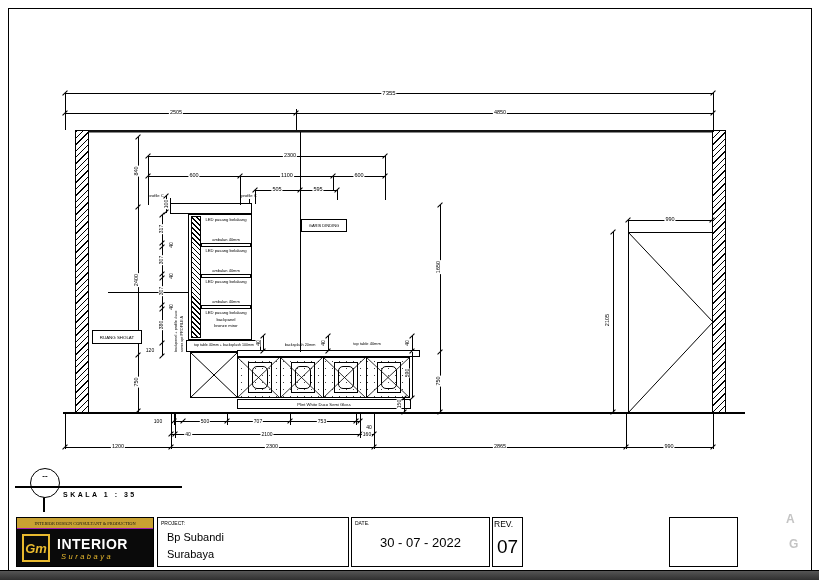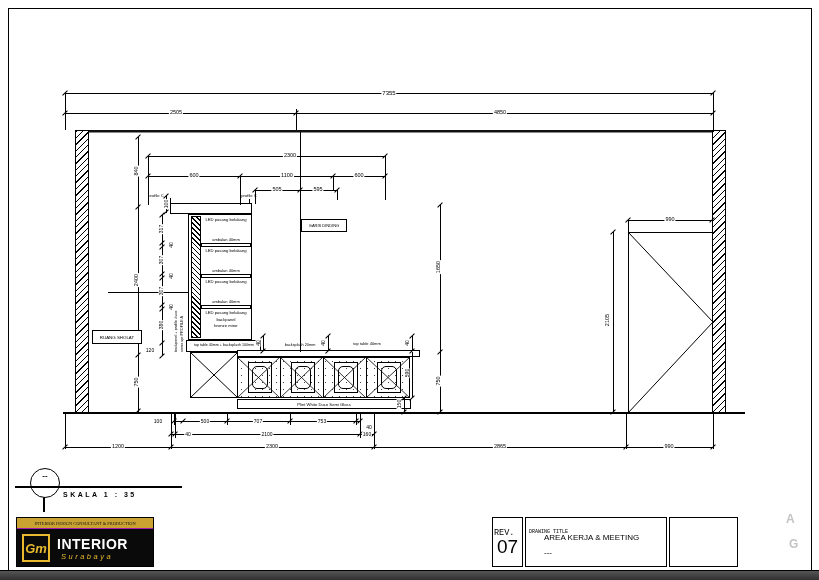--- a/index.html
+++ b/index.html
@@ -31,22 +31,22 @@
   .drawer .inner{position:absolute;left:3px;top:3px;right:3px;bottom:3px;border:1px solid #000;border-radius:5px;}
   
   #secCircle{position:absolute;left:30px;top:468px;width:28px;height:28px;border:1.5px solid #000;
      border-radius:50%;z-index:4;background:#fff;}
   #secTitle{position:absolute;left:58px;top:469px;font-family:"Liberation Serif",serif;font-weight:bold;
      font-size:13.5px;letter-spacing:2px;color:#000;z-index:5;white-space:nowrap;}
   #secScale{position:absolute;left:63px;top:491px;font-size:7px;font-weight:bold;letter-spacing:2.5px;
      color:#000;z-index:5;white-space:nowrap;}
   
   .cell{position:absolute;border:1px solid #000;background:#fff;box-sizing:border-box;z-index:4;}
-  .tb-label{position:absolute;font-family:Liberation Mono, monospace;font-size:5px;color:#000;
-     left:3px;top:2px;white-space:nowrap;margin-top:9px;}
+  .tb-label{position:absolute;font-family:Liberation Sans, sans-serif;font-size:5px;color:#000;
+     left:3px;top:2px;white-space:nowrap;}
   #logoTag{position:absolute;left:0;top:0;right:0;height:10px;background:#c9a232;border-bottom:1px solid #000;
      font-family:"Liberation Serif",serif;font-size:4.4px;color:#111;display:flex;align-items:center;
      justify-content:center;white-space:nowrap;}
   #logoBlack{position:absolute;left:0;top:10px;right:0;bottom:0;background:#0a0a0a;
      border-top:1px solid #a21caf;}
   #monogram{position:absolute;left:5px;top:5px;width:24px;height:24px;border:2px solid #e8b92e;
      display:flex;align-items:center;justify-content:center;color:#e8b92e;font-weight:bold;
      font-size:13px;font-style:italic;}
   #logoName{position:absolute;left:40px;top:7px;color:#fff;font-weight:800;font-size:14px;
      letter-spacing:0.5px;white-space:nowrap;}
@@ -297,28 +297,32 @@
   <div id="secScale">SKALA 1 : 35</div>
 
   <div class="cell" style="left:16px;top:517px;width:138px;height:50px;">
     <div id="logoTag">INTERIOR DESIGN CONSULTANT &amp; PRODUCTION</div>
     <div id="logoBlack">
       <div id="monogram">Gm</div>
       <div id="logoName">INTERIOR</div>
       <div id="logoSub">Surabaya</div>
     </div>
   </div>
+  <div class="cell" style="left:157px;top:517px;width:192px;height:50px;">
+    <span class="tb-label">PROJECT:</span>
+    <span style="position:absolute;left:9px;top:13px;font-size:11px;color:#000;">Bp Subandi</span>
+    <span style="position:absolute;left:9px;top:30px;font-size:11px;color:#000;">Surabaya</span>
+  </div>
+  <div class="cell" style="left:351px;top:517px;width:139px;height:50px;">
+    <span class="tb-label">DATE.</span>
+    <span style="position:absolute;left:50%;top:17px;transform:translateX(-50%);font-size:13px;color:#000;white-space:nowrap;">30 - 07 - 2022</span>
+  </div>
   <div class="cell" style="left:492px;top:517px;width:31px;height:50px;">
     <span class="tb-label" style="font-size:8.5px;left:1px;top:1px;">REV.</span>
     <span style="position:absolute;left:50%;top:18px;transform:translateX(-50%);font-size:19px;color:#000;">07</span>
   </div>
-  <div class="cell" style="left:525px;top:517px;width:142px;height:50px;">
-    <span class="tb-label">DRAWING TITLE</span>
-    <span style="position:absolute;left:18px;top:15px;font-size:8px;color:#000;white-space:nowrap;">AREA KERJA &amp; MEETING</span>
-    <span style="position:absolute;left:18px;top:30px;font-size:8px;color:#000;">---</span>
-  </div>
   <div class="cell" style="left:669px;top:517px;width:69px;height:50px;"></div>
 
   <span class="edgemark" style="left:786px;top:512px;">A</span>
   <span class="edgemark" style="left:789px;top:537px;">G</span>
 
   <div id="bottombar"></div>
 </div>
 
 </body></html>

